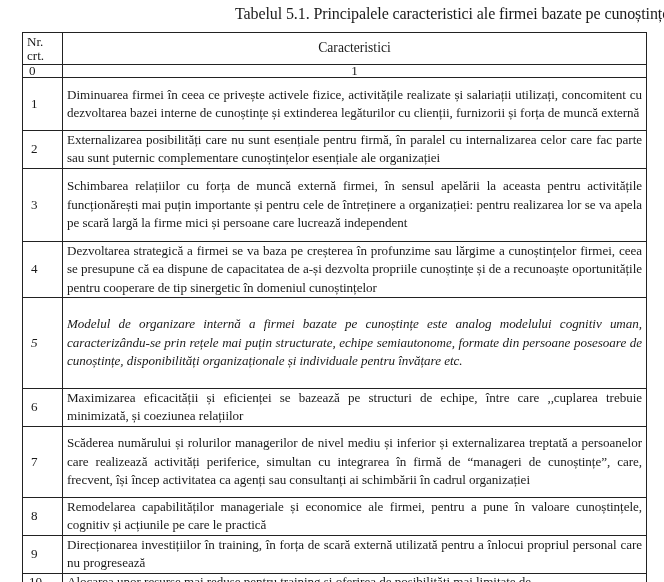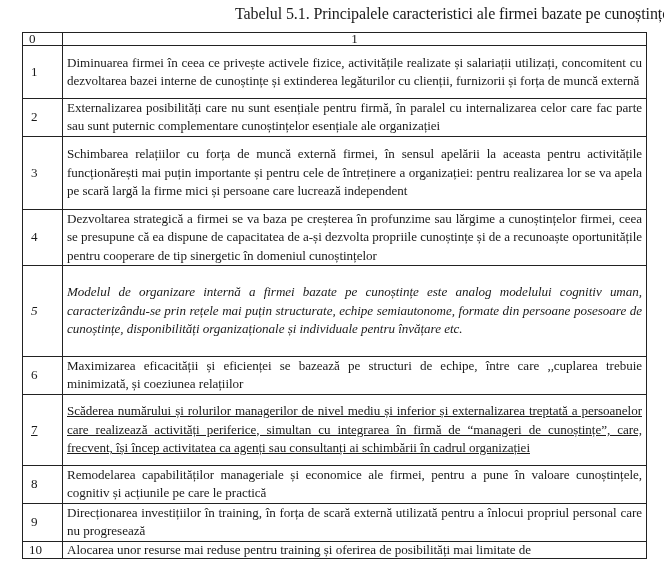--- a/index.html
+++ b/index.html
@@ -32,36 +32,40 @@
   th.h-text { text-align: center; font-size: 13.6px; }
   td.idx-text { text-align: center; line-height: 12px; }
   td.idx-nr { line-height: 12px; }
   td.body-text { text-align: justify; text-align-last: left; letter-spacing: -0.05px; }
   tr.r1 td { height: 52px; }
   tr.r2 td { height: 36px; }
   tr.r3 td { height: 72px; margin-top: 16px; }
   tr.r4 td { height: 52px; }
   tr.r5 td { height: 90px; font-style: italic; }
   tr.r6 td { height: 30px; }
-  tr.r7 td { height: 70px; text-decoration: underline; }
+  tr.r7 td { height: 70px; }
   tr.r8 td { height: 37px; }
   tr.r9 td { height: 33px; }
   tr.r10 td { height: 16px; line-height: 16px; }
 </style>
 </head>
 <body>
 
 <div class="caption">Tabelul 5.1. Principalele caracteristici ale firmei bazate pe cunoștințe</div>
 
 <table class="doc">
   <colgroup>
       <col class="c-nr">
       <col class="c-text">
     </colgroup>
   <tbody>
+      <tr>
+    <th class="h-nr">Nr. crt.</th>
+    <th class="h-text">Caracteristici</th>
+  </tr>
   <tr>
     <td class="idx-nr nr">0</td>
     <td class="idx-text">1</td>
   </tr>
   <tr class="r1">
     <td class="nr-center">1</td>
     <td class="body-text">Diminuarea firmei în ceea ce privește activele fizice, activitățile realizate și salariații utilizați, concomitent cu dezvoltarea bazei interne de cunoștințe și extinderea legăturilor cu clienții, furnizorii și forța de muncă externă</td>
   </tr>
   <tr class="r2">
     <td class="nr-center">2</td>

